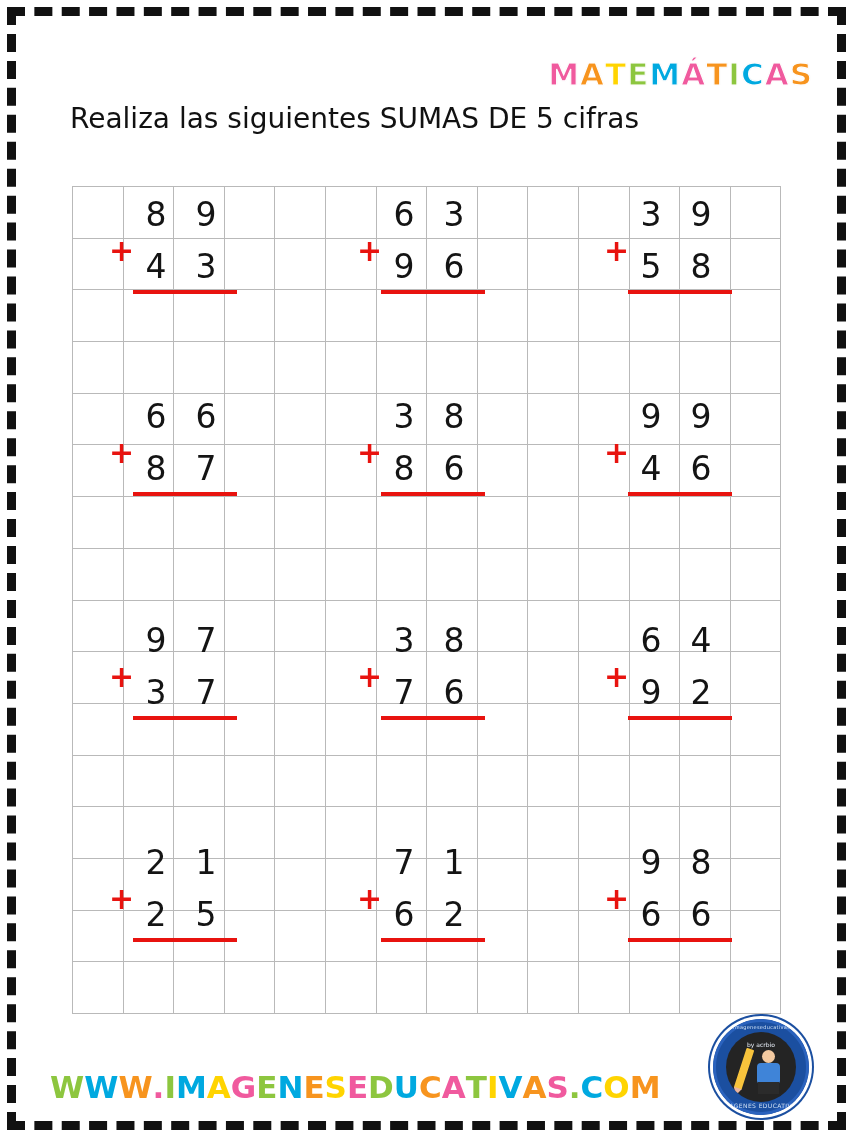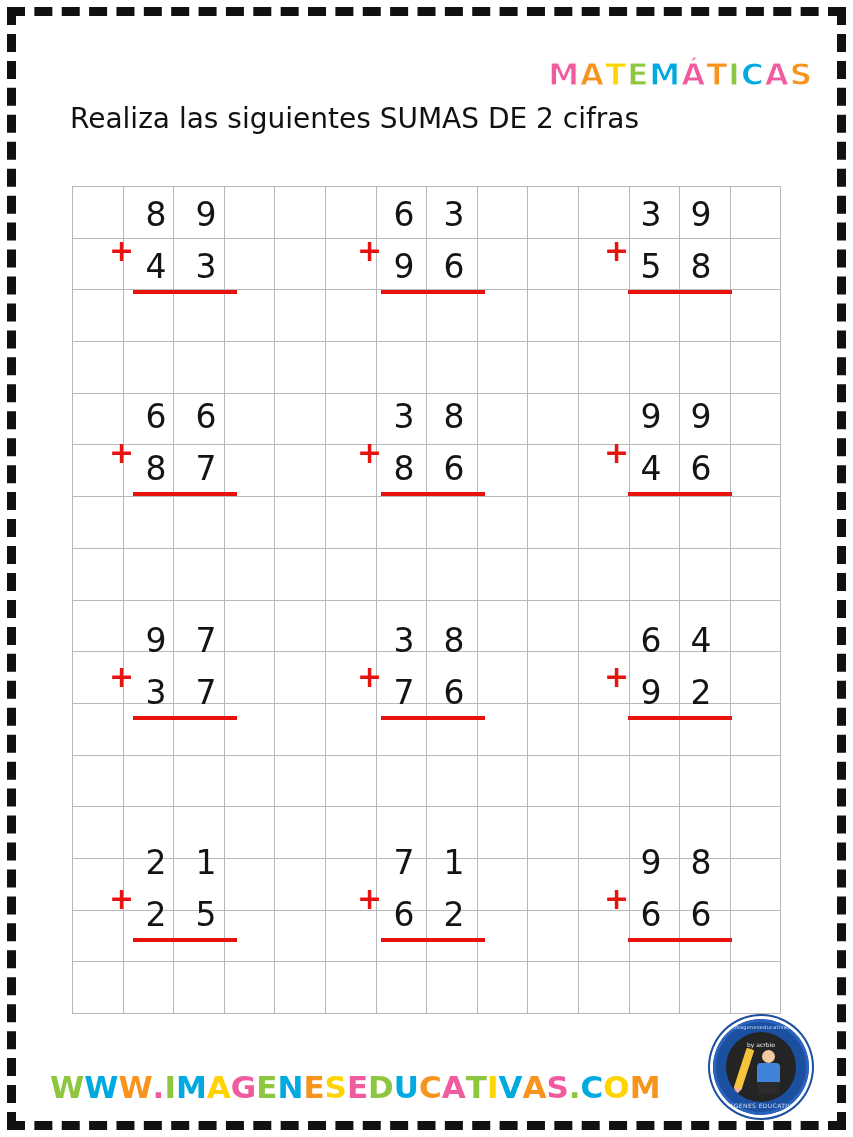--- a/index.html
+++ b/index.html
@@ -275,21 +275,21 @@
 </style>
 </head>
 <body>
 
 <div class="page">
   <div class="dash-border"></div>
   <div class="inner-white"></div>
 
   <div class="header">
     <div class="subject"><span id="subject-word"><span style="color: rgb(240, 90, 158);">M</span><span style="color: rgb(247, 148, 30);">A</span><span style="color: rgb(255, 212, 0);">T</span><span style="color: rgb(141, 198, 63);">E</span><span style="color: rgb(0, 169, 224);">M</span><span style="color: rgb(240, 90, 158);">Á</span><span style="color: rgb(247, 148, 30);">T</span><span style="color: rgb(141, 198, 63);">I</span><span style="color: rgb(0, 169, 224);">C</span><span style="color: rgb(240, 90, 158);">A</span><span style="color: rgb(247, 148, 30);">S</span></span></div>
-    <div class="instruction">Realiza las siguientes SUMAS DE 2 cifras</div>
+    <div class="instruction">Realiza las siguientes SUMAS DE 5 cifras</div>
   </div>
 
   <div class="grid-wrap">
     <table class="grid-table">
       <tbody id="grid-body">
           <tr>
             <td></td>
             <td></td>
             <td></td>
             <td></td>

